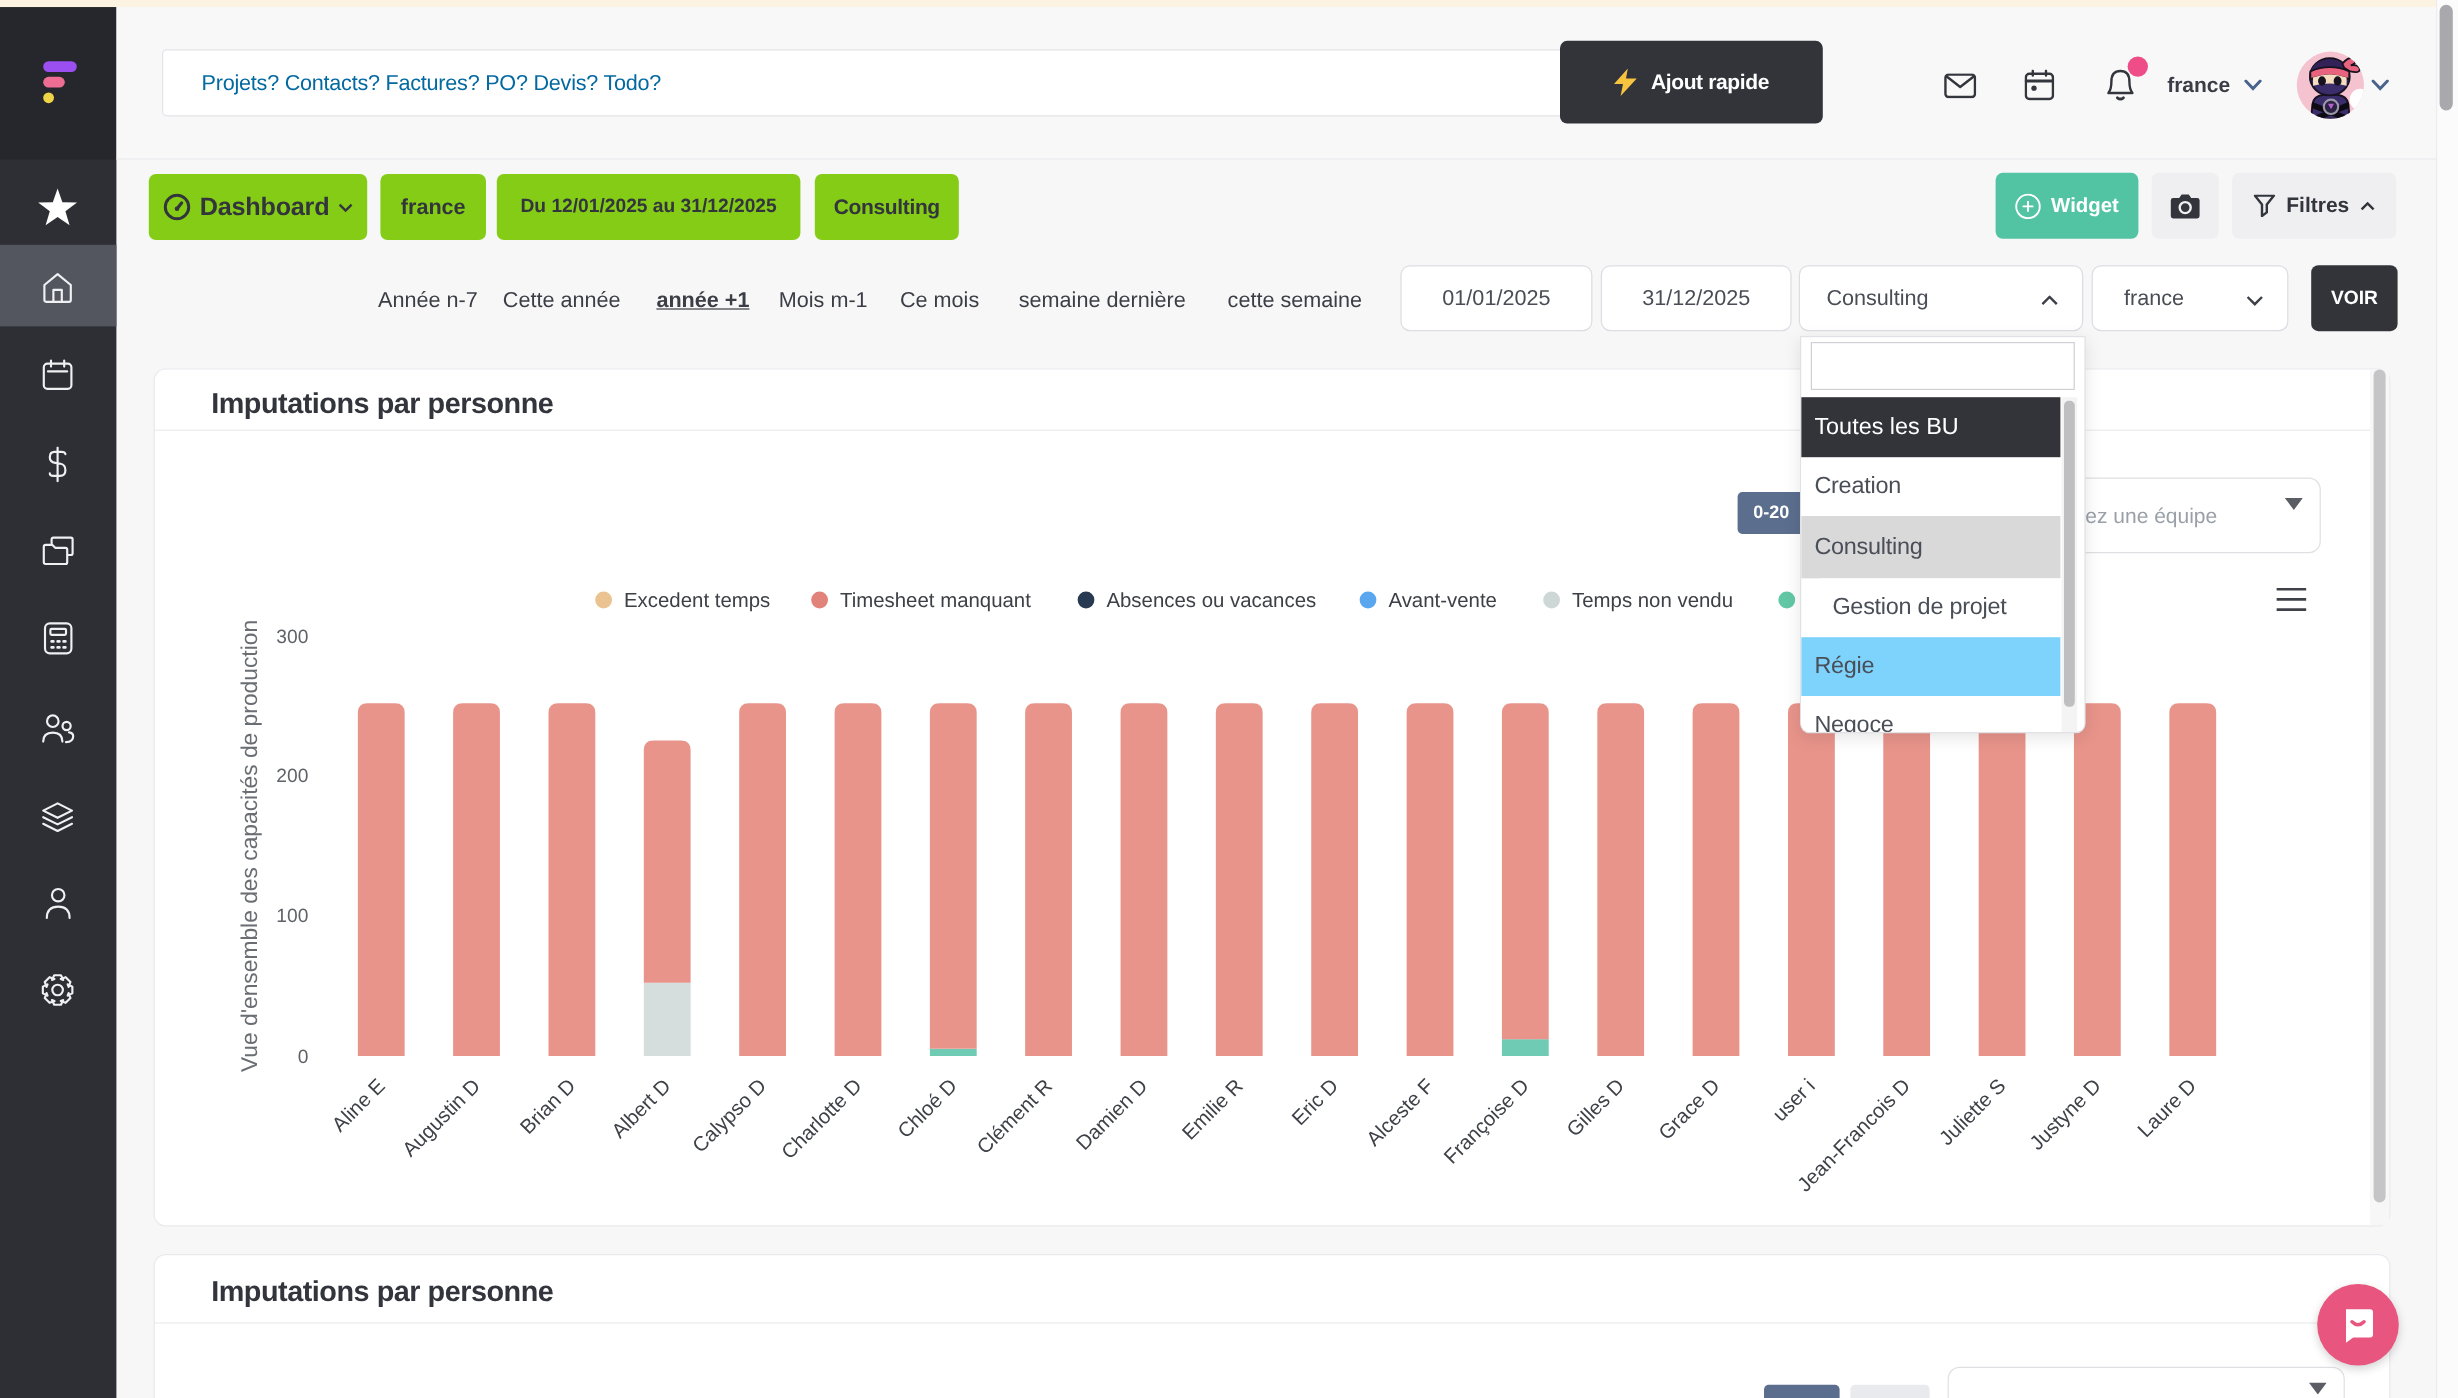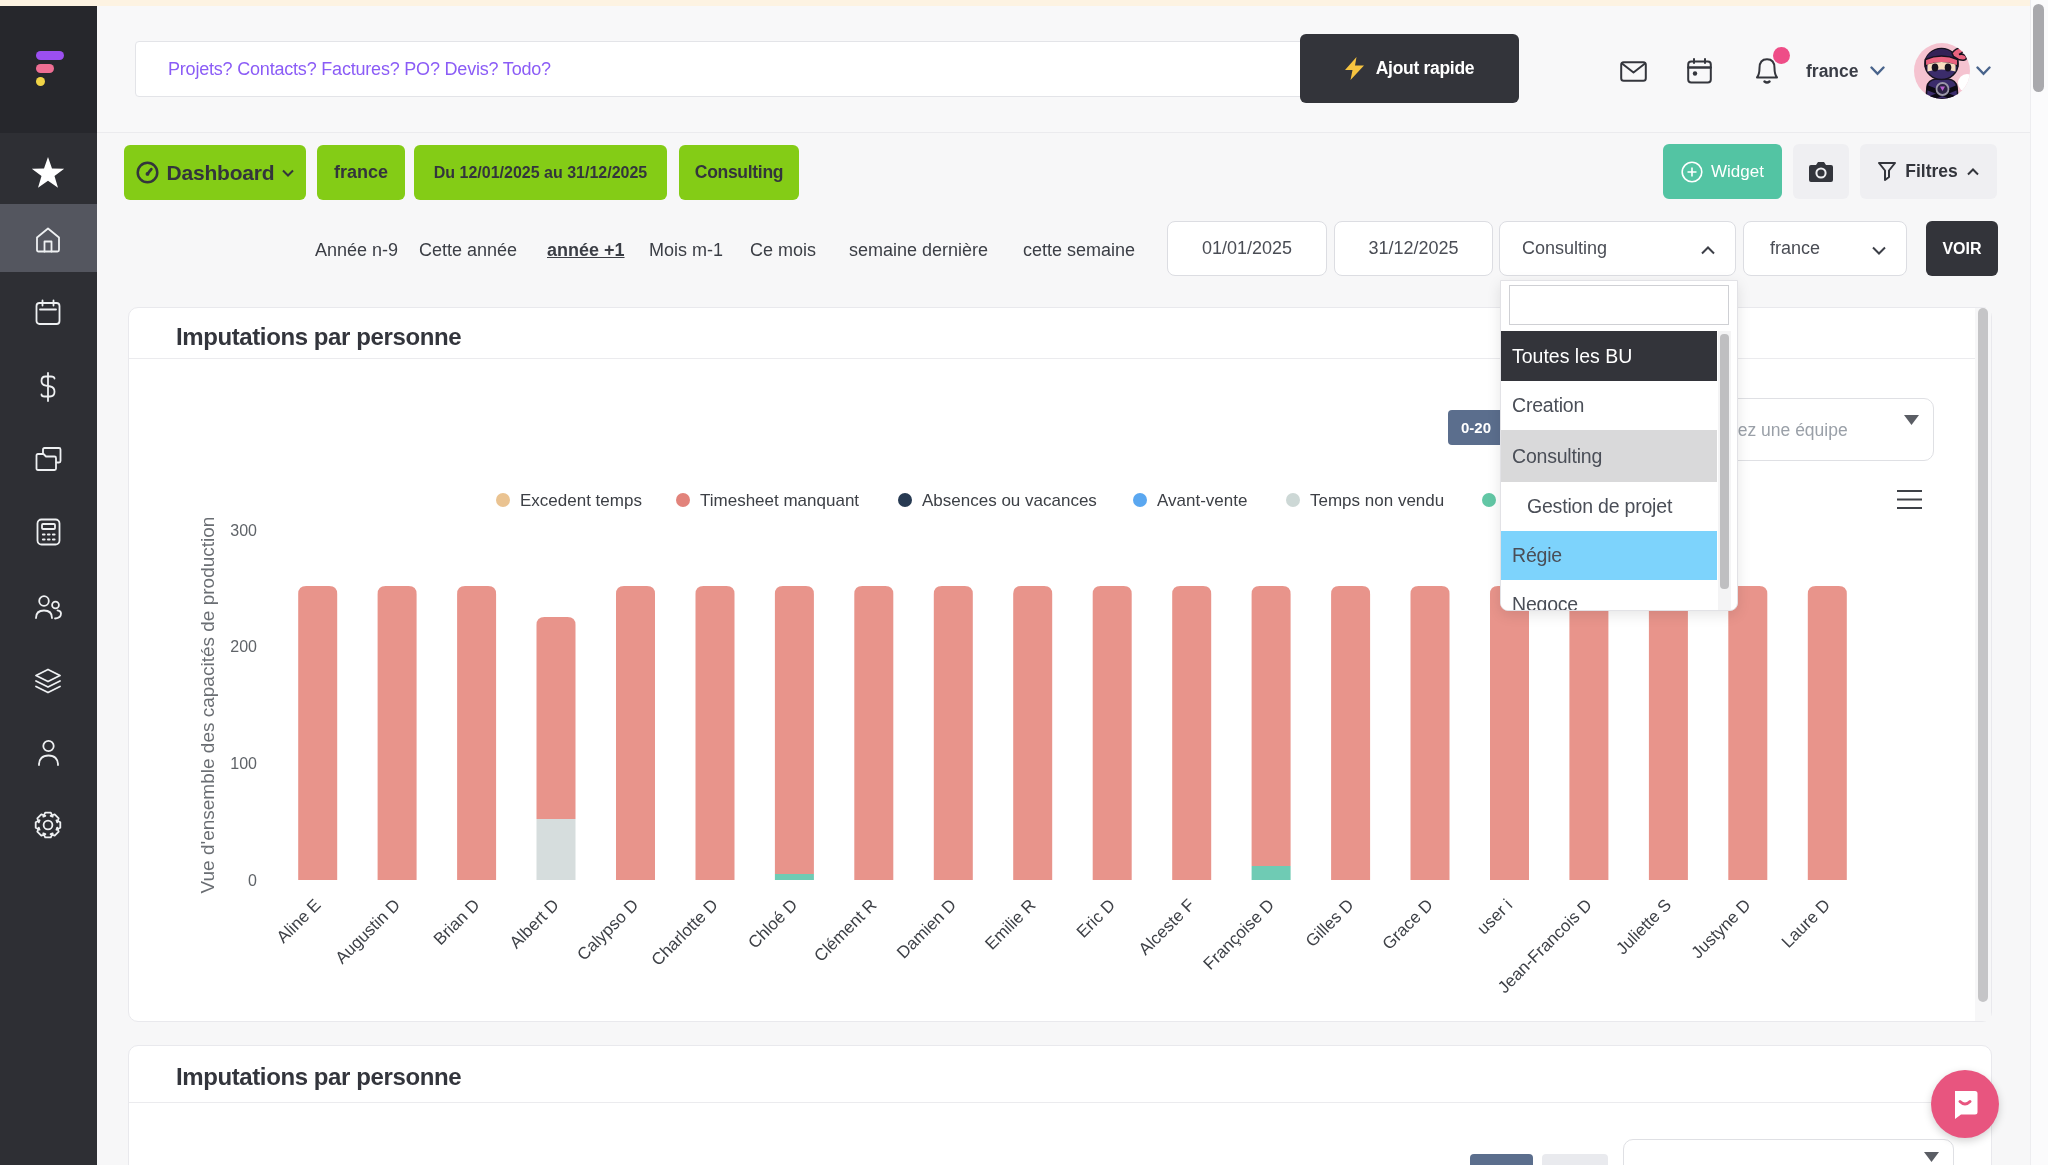--- a/index.html
+++ b/index.html
@@ -62,21 +62,21 @@
       <path d="M2 26 Q2 16.5 11.5 16.5 Q21 16.5 21 26"></path>
     </svg>
   <svg class="abs" style="left:34px;top:805px;" width="28" height="28" viewBox="0 0 28 28" stroke="#eef0f2" stroke-width="1.8" fill="none" stroke-linejoin="round">
       <path d="M9.3 5.6 L11.2 1.7 L16.8 1.7 L18.7 5.6 L16.6 4.8 L20.7 3.3 L24.7 7.3 L23.2 11.4 L22.4 9.3 L26.3 11.2 L26.3 16.8 L22.4 18.7 L23.2 16.6 L24.7 20.7 L20.7 24.7 L16.6 23.2 L18.7 22.4 L16.8 26.3 L11.2 26.3 L9.3 22.4 L11.4 23.2 L7.3 24.7 L3.3 20.7 L4.8 16.6 L5.6 18.7 L1.7 16.8 L1.7 11.2 L5.6 9.3 L4.8 11.4 L3.3 7.3 L7.3 3.3 L11.4 4.8 Z"></path>
       <circle cx="14" cy="14" r="4.4"></circle>
     </svg>
 </div>
 
 <div class="abs" style="left:97px;top:6px;width:1933px;height:127px;background:#f8f8f9;border-bottom:1px solid #ebebee;"></div>
 <div class="abs" style="left:135px;top:41px;width:1220px;height:56px;background:#fff;border:1px solid #e3e4e8;border-radius:4px;">
-  <span class="abs" style="left:32px;top:17px;font-size:18px;letter-spacing:-0.2px;color:#8b5cf6;">Projets? Contacts? Factures? PO? Devis? Todo?</span>
+  <span class="abs" style="left:32px;top:17px;font-size:18px;letter-spacing:-0.2px;color:#0369a1;">Projets? Contacts? Factures? PO? Devis? Todo?</span>
 </div>
 <svg class="abs" style="left:1301px;top:57px;" width="25" height="25" viewBox="0 0 25 25" stroke="#34363d" stroke-width="2" fill="none" stroke-linecap="round" stroke-linejoin="round">
     <circle cx="10.5" cy="10.5" r="8.3"></circle>
     <path d="M16.6 16.6 L23 23"></path>
   </svg>
 <svg class="abs" style="left:1620px;top:61px;" width="27" height="21" viewBox="0 0 27 21" stroke="#34363d" stroke-width="2" fill="none" stroke-linecap="round" stroke-linejoin="round">
     <rect x="1.2" y="1.2" width="24.6" height="18.6" rx="2.5"></rect>
     <path d="M2 2.5 L13.5 11.5 L25 2.5"></path>
   </svg>
 <svg class="abs" style="left:1687px;top:58px;" width="25" height="26" viewBox="0 0 25 26" stroke="#34363d" stroke-width="2" fill="none" stroke-linecap="round" stroke-linejoin="round">
@@ -134,39 +134,39 @@
 </div>
 <div class="chip abs" style="left:317px;top:145px;width:88px;height:55px;font-size:18px;">france</div>
 <div class="chip abs" style="left:414px;top:145px;width:253px;height:55px;font-size:16px;">Du 12/01/2025 au 31/12/2025</div>
 <div class="chip abs" style="left:679px;top:145px;width:120px;height:55px;font-size:17.5px;letter-spacing:-0.3px;">Consulting</div>
 
 <div class="abs" style="left:1663px;top:144px;width:119px;height:55px;background:#53c4a3;border-radius:6px;display:flex;align-items:center;justify-content:center;gap:8px;">
   <svg width="22" height="22" viewBox="0 0 22 22" fill="none" stroke="#fff" stroke-width="1.6">
       <circle cx="11" cy="11" r="9.8"></circle>
       <path d="M11 6.5 V15.5 M6.5 11 H15.5"></path>
     </svg>
-  <span style="color:#fff;font-weight:normal;font-size:17px;">Widget</span>
+  <span style="color:#fff;font-weight:bold;font-size:17px;">Widget</span>
 </div>
 <div class="abs" style="left:1793px;top:144px;width:56px;height:55px;background:#efeff2;border-radius:6px;display:flex;align-items:center;justify-content:center;">
   <svg width="26" height="22" viewBox="0 0 26 22">
       <path d="M3 4 H8 L10 1 H16 L18 4 H23 Q25 4 25 6 V19 Q25 21 23 21 H3 Q1 21 1 19 V6 Q1 4 3 4 Z" fill="#33353c"></path>
       <circle cx="13" cy="12" r="4.6" fill="#33353c" stroke="#efeff2" stroke-width="2"></circle>
     </svg>
 </div>
 <div class="abs" style="left:1860px;top:144px;width:137px;height:55px;background:#efeff2;border-radius:6px;display:flex;align-items:center;justify-content:center;gap:9px;">
   <svg width="18" height="19" viewBox="0 0 18 19" fill="none" stroke="#33353c" stroke-width="2">
       <path d="M1 1 H17 L11 8.5 V15 L7 18 V8.5 Z" stroke-linejoin="round"></path>
     </svg>
   <span style="color:#33353c;font-weight:bold;font-size:17.5px;">Filtres</span>
   <svg width="12" height="8" viewBox="0 0 12 8" fill="none" stroke="#33353c" stroke-width="2">
       <path d="M1 6.5 L6 1.5 L11 6.5"></path>
     </svg>
 </div>
 
-<span class="abs" style="left:315px;top:240px;font-size:18px;color:#3b3e45;">Année n-9</span>
+<span class="abs" style="left:315px;top:240px;font-size:18px;color:#3b3e45;">Année n-7</span>
 <span class="abs" style="left:419px;top:240px;font-size:18px;color:#3b3e45;">Cette année</span>
 <span class="abs" style="left:547px;top:240px;font-size:18px;color:#3b3e45;font-weight:bold;text-decoration:underline;">année +1</span>
 <span class="abs" style="left:649px;top:240px;font-size:18px;color:#3b3e45;">Mois m-1</span>
 <span class="abs" style="left:750px;top:240px;font-size:18px;color:#3b3e45;">Ce mois</span>
 <span class="abs" style="left:849px;top:240px;font-size:18px;color:#3b3e45;">semaine dernière</span>
 <span class="abs" style="left:1023px;top:240px;font-size:18px;color:#3b3e45;">cette semaine</span>
 
 <div class="inp abs" style="left:1167px;top:221px;width:160px;height:55px;justify-content:center;">01/01/2025</div>
 <div class="inp abs" style="left:1334px;top:221px;width:159px;height:55px;justify-content:center;">31/12/2025</div>
 <div class="inp abs" style="left:1499px;top:221px;width:237px;height:55px;">

